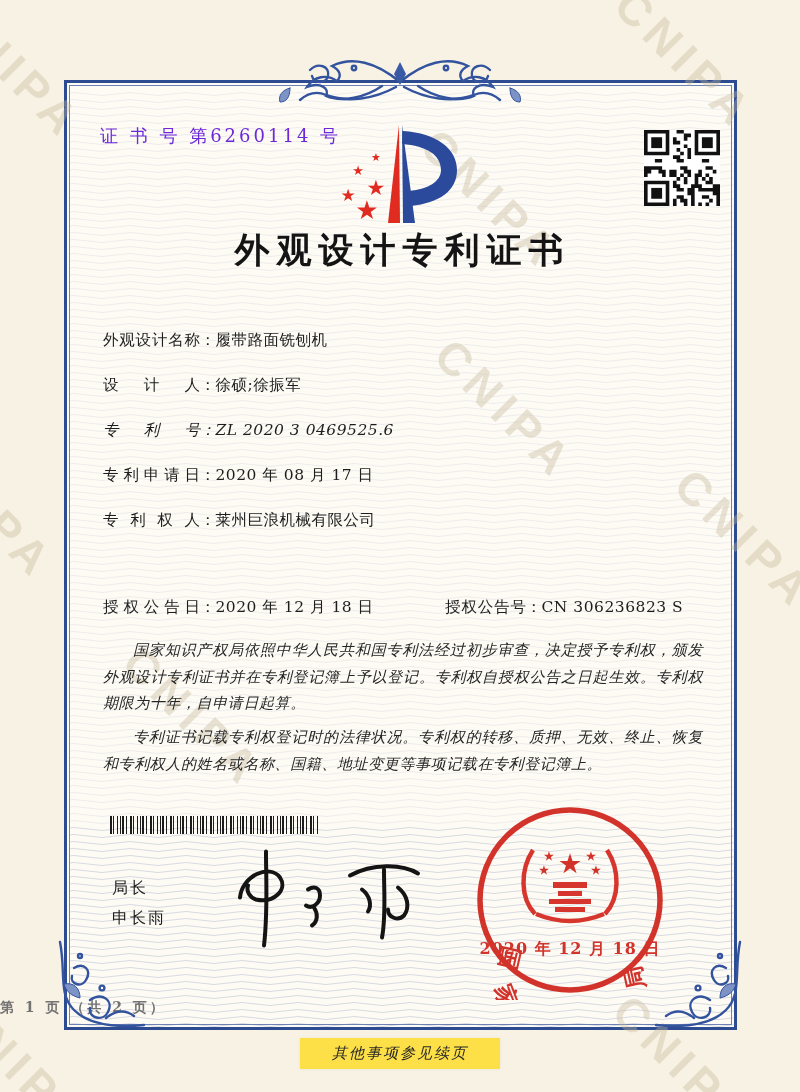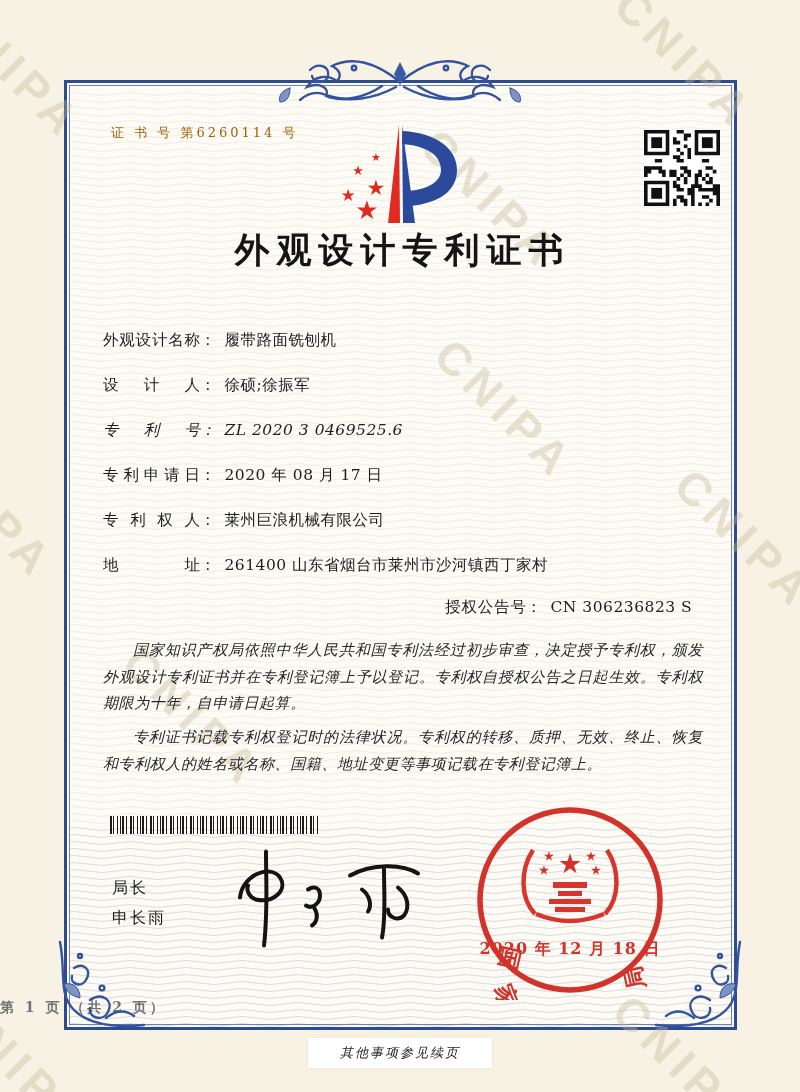--- a/index.html
+++ b/index.html
@@ -28,41 +28,41 @@
   }
   .frame-inner {
     position:absolute; left:2px; top:2px; right:2px; bottom:2px;
     border:1px solid #6c82b4;
   }
   .guilloche { position:absolute; left:3px; top:3px; z-index:0; }
 
   .content { position:absolute; inset:0; z-index:3; }
 
   .cert-no {
-    position:absolute; left:111px; top:124px;
-    font-size:13px; letter-spacing:3px; color:#a16207;
+    position:absolute; left:100px; top:124px;
+    font-size:18px; letter-spacing:3px; color:#6d28d9;
   }
 
   .qr { position:absolute; left:644px; top:130px; }
 
   .logo { position:absolute; left:333px; top:122px; }
 
   .title {
     position:absolute; left:0; right:0; top:227px; text-align:center;
     font-size:35px; font-weight:bold; letter-spacing:7px; padding-left:5px;
     color:#141414;
   }
 
   .field-row { position:absolute; left:103px; font-size:15.5px; color:#1d1d1d; white-space:nowrap; }
   .field-label {
     display:inline-block; width:97px;
     text-align:justify; text-align-last:justify;
   }
   .field-colon { display:inline-block; }
-  .field-value { display:inline-block; margin-left:9px; letter-spacing:0.5px; }
+  .field-value { display:inline-block; letter-spacing:0.5px; }
   .grant-right { position:absolute; left:342px; top:0; }
   .grant-right .field-label { width:81px; }
 
   .body-text {
     position:absolute; left:103px; top:637px; width:600px;
     font-size:15px; line-height:1.78; color:#252525;
     font-style:italic; letter-spacing:0.6px; text-align:justify;
   }
   .body-text p { text-indent:2em; }
   .body-text p + p { margin-top:7px; }
@@ -80,22 +80,22 @@
   .seal { position:absolute; left:470px; top:800px; opacity:0.93; }
   .seal text { fill:#cf241b; font-weight:bold; font-family:"DejaVu Serif",serif; }
 
   .page-footer {
     position:absolute; left:0; right:0; top:999px; text-align:left;
     font-size:14px; letter-spacing:3px; color:#737373;font-weight:bold;
   }
 
   .note-box {
     position:absolute; left:50%; transform:translateX(-50%); top:1038px;
-    background:#ffffff; padding:6px 32px;
-    font-size:13px; font-style:italic; letter-spacing:2px; color:#262626;
+    background:#fde047; padding:6px 32px;
+    font-size:15px; font-style:italic; letter-spacing:2px; color:#262626;
     box-shadow:0 0 4px rgba(0,0,0,0.05); white-space:nowrap; z-index:3;
   }
 
   .ornament { position:absolute; z-index:4; pointer-events:none; }
   .orn-top { left:270px; top:46px; }
   .orn-bl { left:50px; top:938px; }
   .orn-br { left:650px; top:938px; transform:scaleX(-1); }
   .ornament path, .ornament circle { stroke:#33539e; fill:none; stroke-width:2.4; stroke-linecap:round; }
   .ornament .fillleaf { fill:#7d93c6; stroke:#33539e; stroke-width:1; }
   .ornament .solid { fill:#3b5aa5; stroke:none; }
@@ -333,25 +333,25 @@
     </div>
     <div class="field-row" style="top:420px;font-style:italic;">
       <span class="field-label">专利号</span><span class="field-colon">：</span><span class="field-value">ZL 2020 3 0469525.6</span>
     </div>
     <div class="field-row" style="top:465px;">
       <span class="field-label">专利申请日</span><span class="field-colon">：</span><span class="field-value">2020 年 08 月 17 日</span>
     </div>
     <div class="field-row" style="top:510px;">
       <span class="field-label">专利权人</span><span class="field-colon">：</span><span class="field-value">莱州巨浪机械有限公司</span>
     </div>
-    <div class="field-row" style="top:555px;">
-      <span class="field-label">地址</span><span class="field-colon">：</span><span class="field-value">261400 山东省烟台市莱州市沙河镇西丁家村</span>
-    </div>
 
     <div class="field-row" style="top:597px;">
+      <span>
+        <span class="field-label">授权公告日</span><span class="field-colon">：</span><span class="field-value">2020 年 12 月 18 日</span>
+      </span>
       <span class="grant-right">
         <span class="field-label">授权公告号</span><span class="field-colon">：</span><span class="field-value">CN 306236823 S</span>
       </span>
     </div>
 
     <div class="body-text">
       <p>国家知识产权局依照中华人民共和国专利法经过初步审查，决定授予专利权，颁发外观设计专利证书并在专利登记簿上予以登记。专利权自授权公告之日起生效。专利权期限为十年，自申请日起算。</p>
       <p>专利证书记载专利权登记时的法律状况。专利权的转移、质押、无效、终止、恢复和专利权人的姓名或名称、国籍、地址变更等事项记载在专利登记簿上。</p>
     </div>
 

